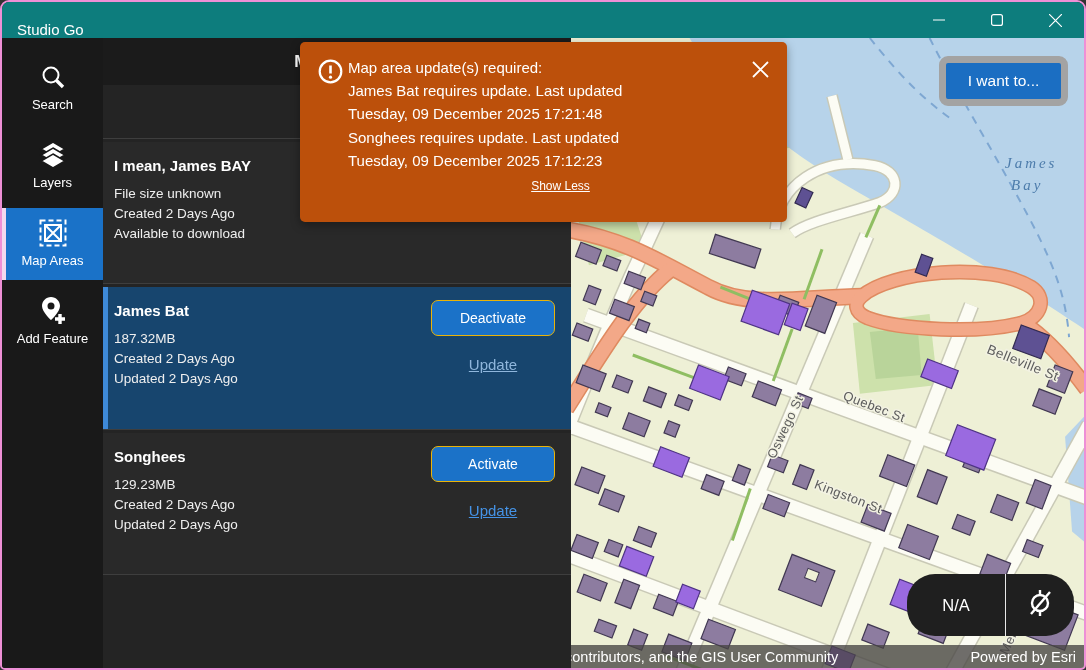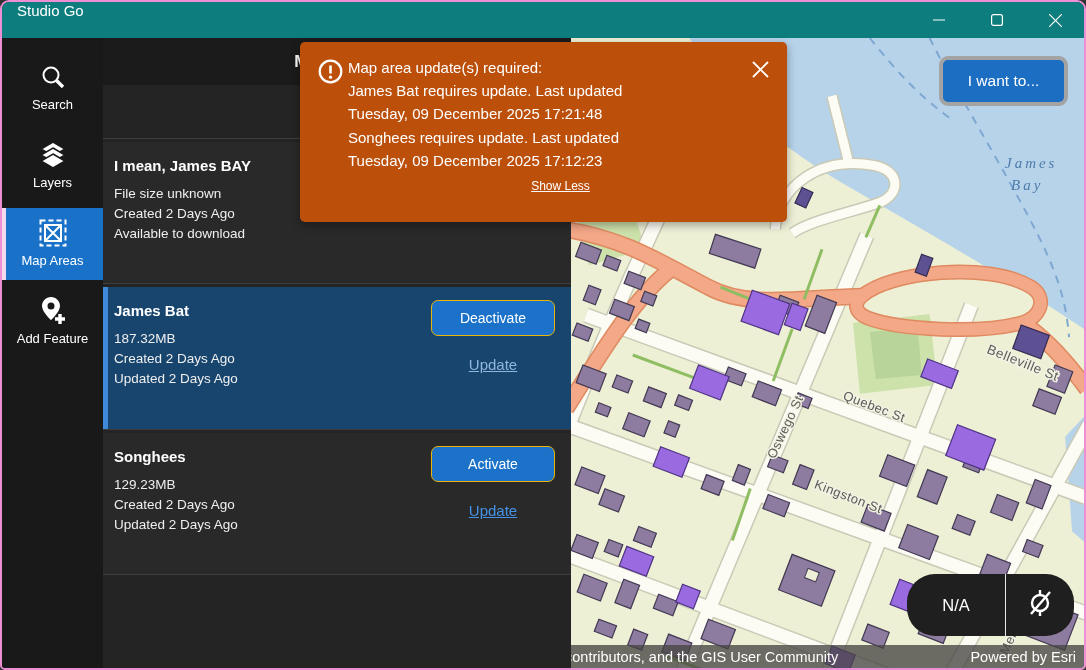--- a/index.html
+++ b/index.html
@@ -6,21 +6,21 @@
   html,body { background:#333; }
   body { font-family:"Liberation Sans", sans-serif; }
 
   .window {
     position:relative; width:1086px; height:670px;
     border:2px solid #ee8fd6; border-radius:9px 9px 5px 5px;
     overflow:hidden; background:#242424;
   }
   
   .titlebar {
-    height:36px; background:#0d7d7d; display:flex; align-items:flex-start;
+    height:36px; background:#0d7d7d; display:flex; align-items:flex-end;
     color:#fff; padding-left:15px;
   }
   .titlebar .title { font-size:15px; }
   .win-controls { margin-left:auto; display:flex; height:100%; }
   .win-btn { width:58px; height:100%; display:flex; align-items:center; justify-content:center;
     background:transparent; border:none; color:#fff; cursor:default; }
   .win-btn svg { display:block; }
 
   .body { position:relative; display:flex; height:630px; }
 
@@ -50,21 +50,21 @@
   .card-btn { width:124px; height:36px; background:#1b72c8; color:#fff; font-size:14px;
     font-family:"Liberation Sans",sans-serif; border:1px solid #eab308; border-radius:7px; margin-top:-2px; }
   .card-link { margin-top:20px; font-size:15px; text-decoration:underline; color:#4593e6; }
   .card.selected .card-link { color:#8fb6dc; }
 
   
   .map { position:relative; flex:1; overflow:hidden; background:#eef0d6; }
   .map svg.canvas { position:absolute; inset:0; display:block; }
 
   .want-btn { position:absolute; top:18px; right:16px; width:129px; height:50px; z-index:10;
-    background:#1b6ec2; border:4px solid #a3a3a3; border-radius:9px; color:#fff; font-size:15.5px;
+    background:#1b6ec2; border:7px solid #a3a3a3; border-radius:9px; color:#fff; font-size:15.5px;
     font-family:"Liberation Sans",sans-serif; }
 
   .na-pill { position:absolute; left:336px; top:536px; width:167px; height:62px; z-index:11;
     background:#1f1f1f; border-radius:28px; display:flex; color:#fff; }
   .na-left { flex:1.45; display:flex; align-items:center; justify-content:center; font-size:16.5px;
     border-right:1px solid #e8e8e8; }
   .na-right { flex:1; display:flex; align-items:center; justify-content:center; }
 
   .attribution { position:absolute; left:0; right:0; bottom:0; height:23px; z-index:9;
     background:rgba(70,68,66,0.78); color:#fff; font-size:14.5px; display:flex; align-items:center;

